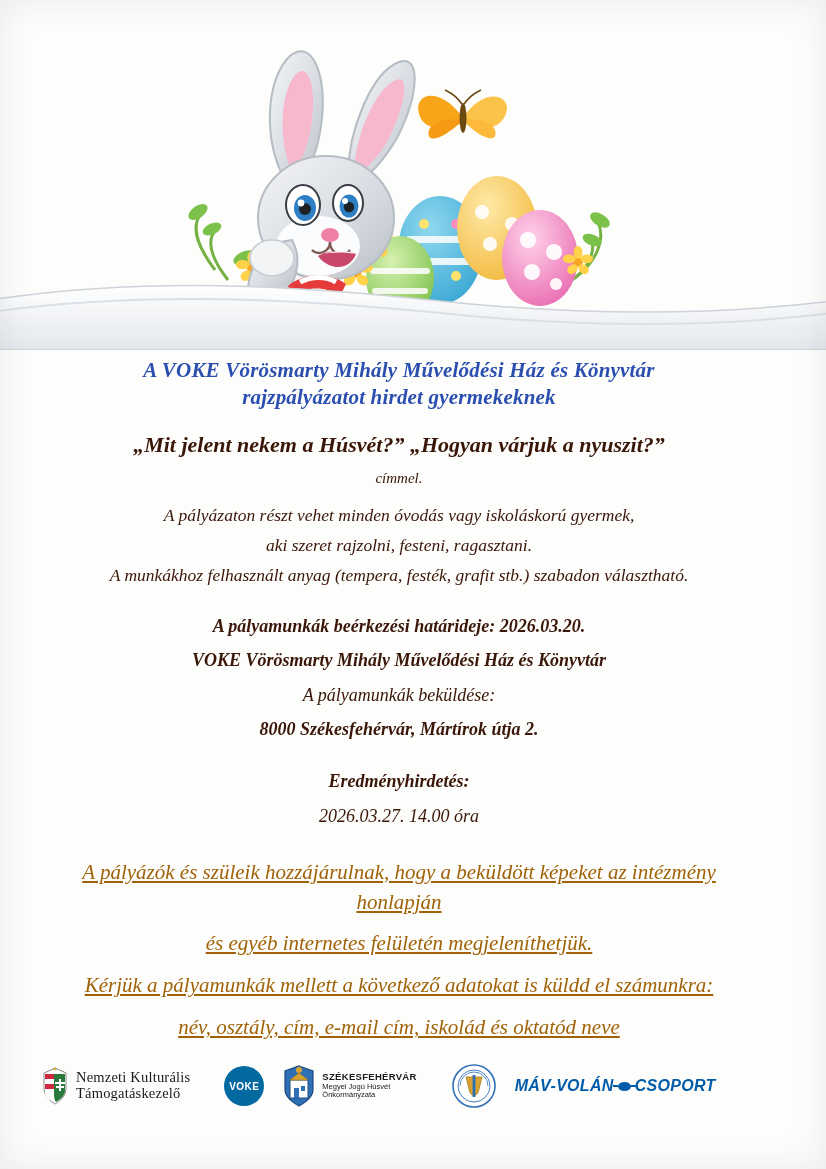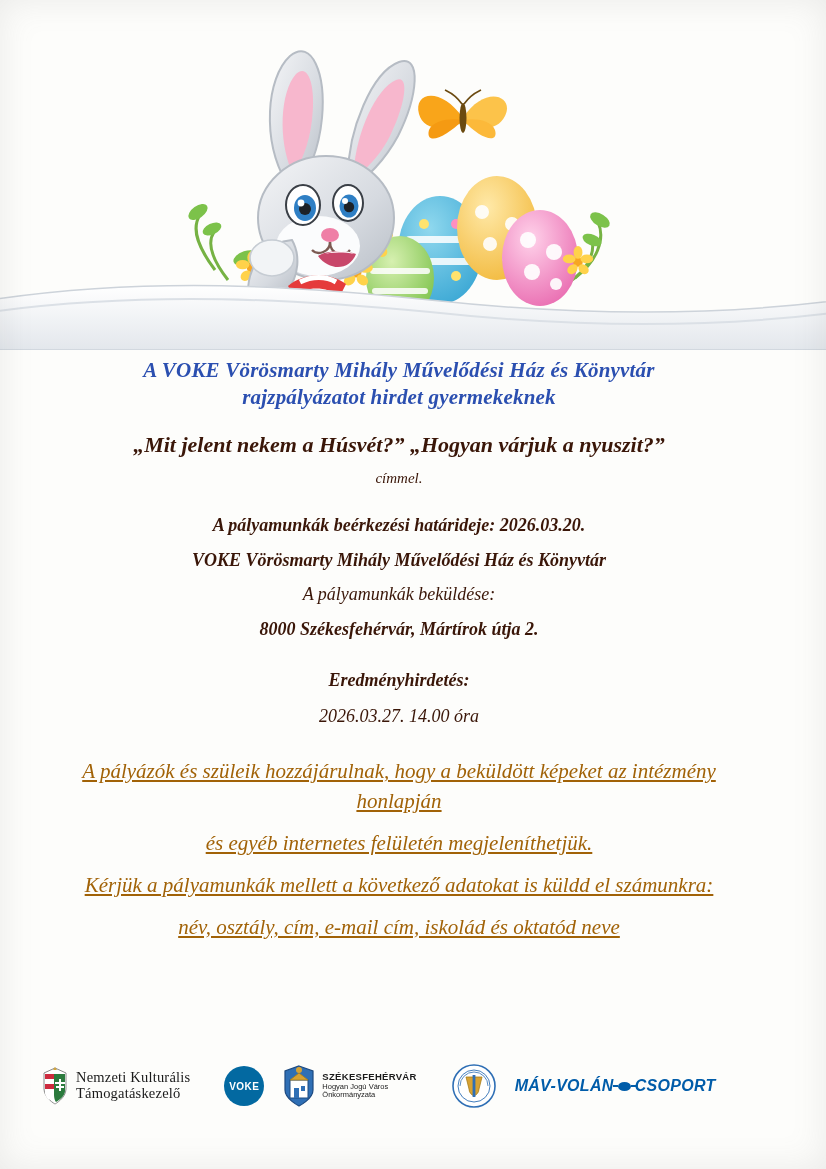--- a/index.html
+++ b/index.html
@@ -365,20 +365,25 @@
   </div>
 
   <div class="content">
 
     <div class="org-line">A VOKE Vörösmarty Mihály Művelődési Ház és Könyvtár</div>
     <div class="org-line second">rajzpályázatot hirdet gyermekeknek</div>
 
     <div class="title-q">„Mit jelent nekem a Húsvét?” „Hogyan várjuk a nyuszit?”</div>
     <div class="subtitle-c">címmel.</div>
 
+    <div class="para">
+      <div class="line">A pályázaton részt vehet minden óvodás vagy iskoláskorú gyermek,</div>
+      <div class="line">aki szeret rajzolni, festeni, ragasztani.</div>
+      <div class="line">A munkákhoz felhasznált anyag (tempera, festék, grafit stb.) szabadon választható.</div>
+    </div>
 
     <div class="deadline-block">
       <div class="line strong">A pályamunkák beérkezési határideje: 2026.03.20.</div>
       <div class="line strong">VOKE Vörösmarty Mihály Művelődési Ház és Könyvtár</div>
       <div class="line">A pályamunkák beküldése:</div>
       <div class="line strong">8000 Székesfehérvár, Mártírok útja 2.</div>
     </div>
 
     <div class="result-block">
       <div class="line strong">Eredményhirdetés:</div>
@@ -426,21 +431,21 @@
       <svg width="34" height="44" viewBox="0 0 34 44">
         <path d="M17 2 L31 7 L31 26 C31 35 17 42 17 42 C17 42 3 35 3 26 L3 7 Z" fill="#2f6fb5" stroke="#1d4a80" stroke-width="1.2"></path>
         <rect x="8" y="16" width="18" height="18" fill="#ffffff" stroke="#1d4a80" stroke-width="1"></rect>
         <rect x="12" y="24" width="5" height="10" fill="#2f6fb5"></rect>
         <rect x="19" y="22" width="4" height="5" fill="#2f6fb5"></rect>
         <path d="M8 16 L17 9 L26 16 Z" fill="#d7a233" stroke="#a87d1c" stroke-width="0.8"></path>
         <circle cx="17" cy="6" r="3" fill="#d7a233"></circle>
       </svg>
       <div class="szfv-text">
         <div class="l1">SZÉKESFEHÉRVÁR</div>
-        <div class="l2">Hogyan Jogú Város</div>
+        <div class="l2">Megyei Jogú Húsvét</div>
         <div class="l3">Önkormányzata</div>
       </div>
     </div>
 
     <div class="spacer-lg"></div>
 
     <div class="logo">
       <svg width="46" height="46" viewBox="0 0 46 46">
         <circle cx="23" cy="23" r="21" fill="#ffffff" stroke="#2f6fb5" stroke-width="1.6"></circle>
         <circle cx="23" cy="23" r="16" fill="#ffffff" stroke="#2f6fb5" stroke-width="0.9"></circle>

